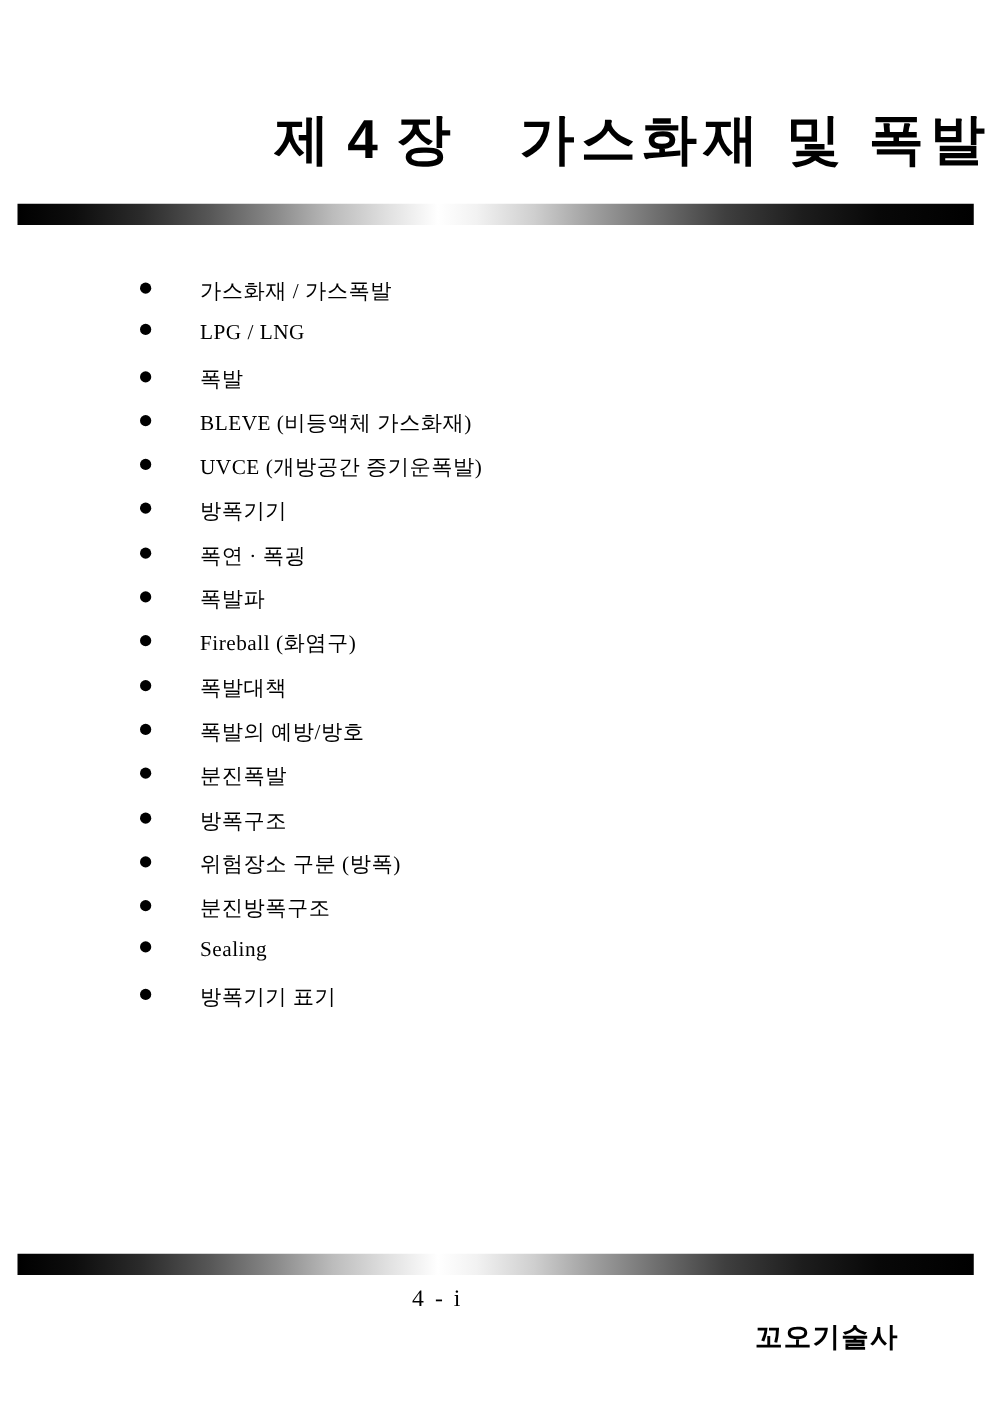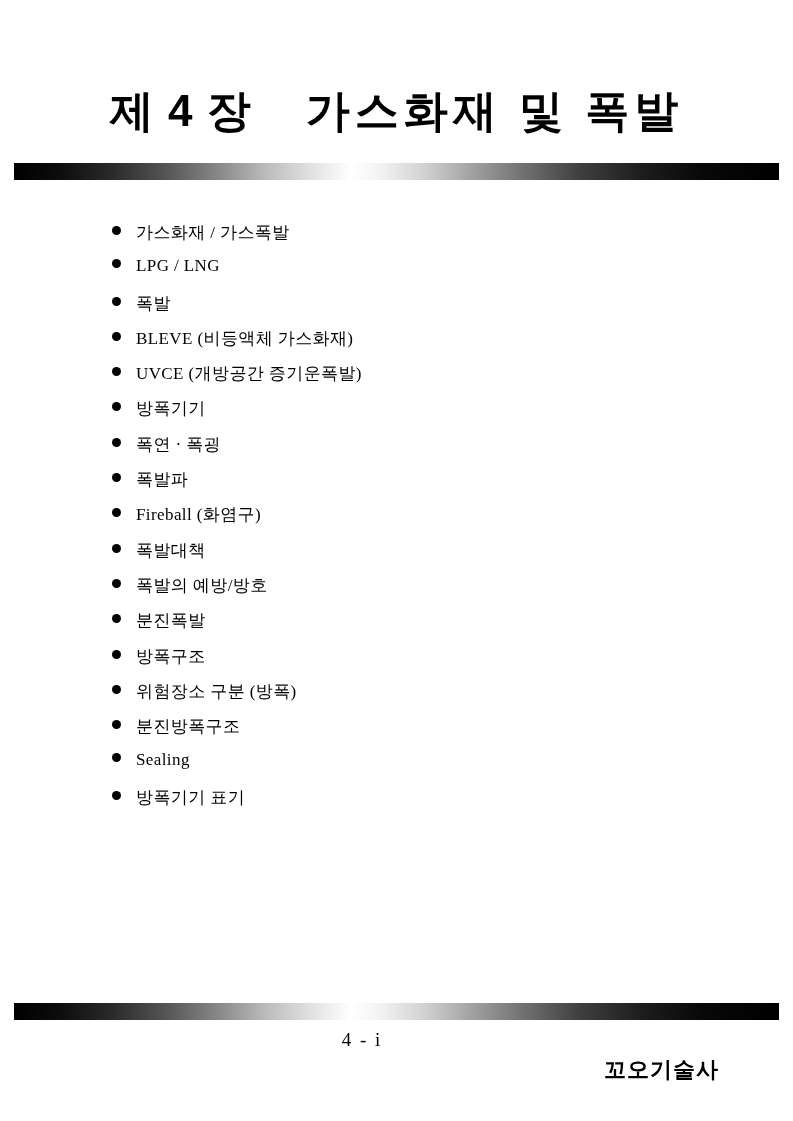--- a/index.html
+++ b/index.html
@@ -22,21 +22,21 @@
     width: 793px;
     height: 1121px;
   }
 
   
   .title-row {
     position: absolute;
     top: 82px;
     left: 0;
     width: 793px;
-    text-align: center;
+    text-align: right;
     white-space: nowrap;
   }
   .title-chapter {
     font-family: "Liberation Sans", "DejaVu Sans", sans-serif;
     font-weight: bold;
     font-size: 44px;
     letter-spacing: 1px;
   }
   .title-gap {
     display: inline-block;
@@ -80,20 +80,21 @@
   .toc {
     position: absolute;
     top: 221px;
     left: 112px;
     width: 600px;
   }
   .toc-item {
     display: flex;
     align-items: baseline;
     height: 35.3px;
+    gap: 24px;
   }
   .toc-bullet {
     width: 9px;
     height: 9px;
     border-radius: 50%;
     background: #000000;
     display: inline-block;
     margin-right: 15px;
     position: relative;
     top: -3px;
@@ -103,21 +104,21 @@
     font-family: "Liberation Serif", "DejaVu Serif", serif;
     font-size: 17px;
     letter-spacing: 0.4px;
     white-space: nowrap;
   }
 
   
   .folio {
     position: absolute;
     top: 1029px;
-    left: 12px;
+    left: 0;
     width: 700px;
     text-align: center;
     font-family: "Liberation Serif", "DejaVu Serif", serif;
     font-size: 19px;
     letter-spacing: 2px;
   }
   .footer-brand {
     position: absolute;
     top: 1055px;
     right: 74px;

